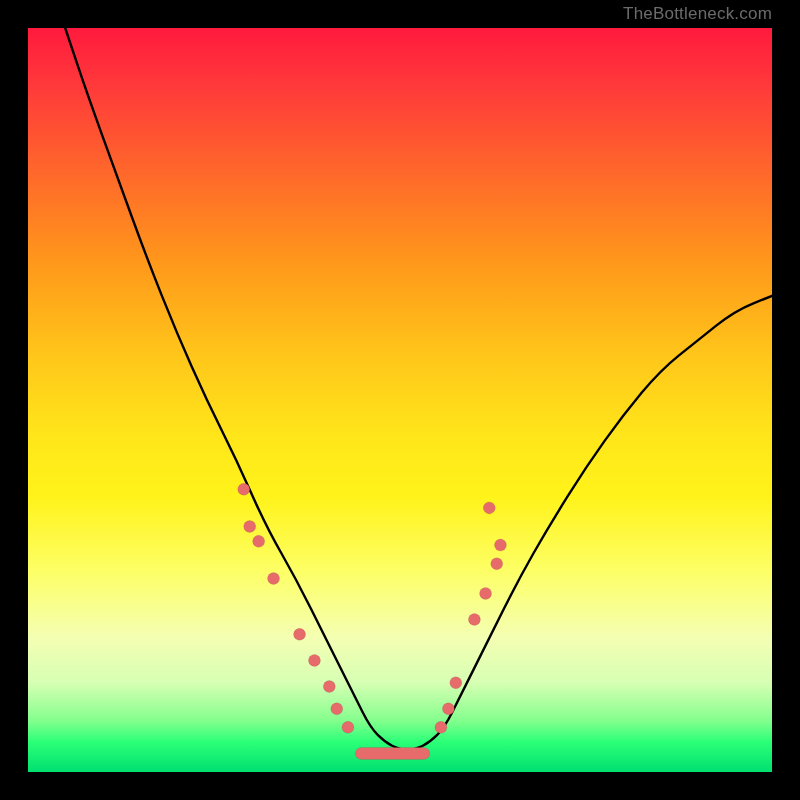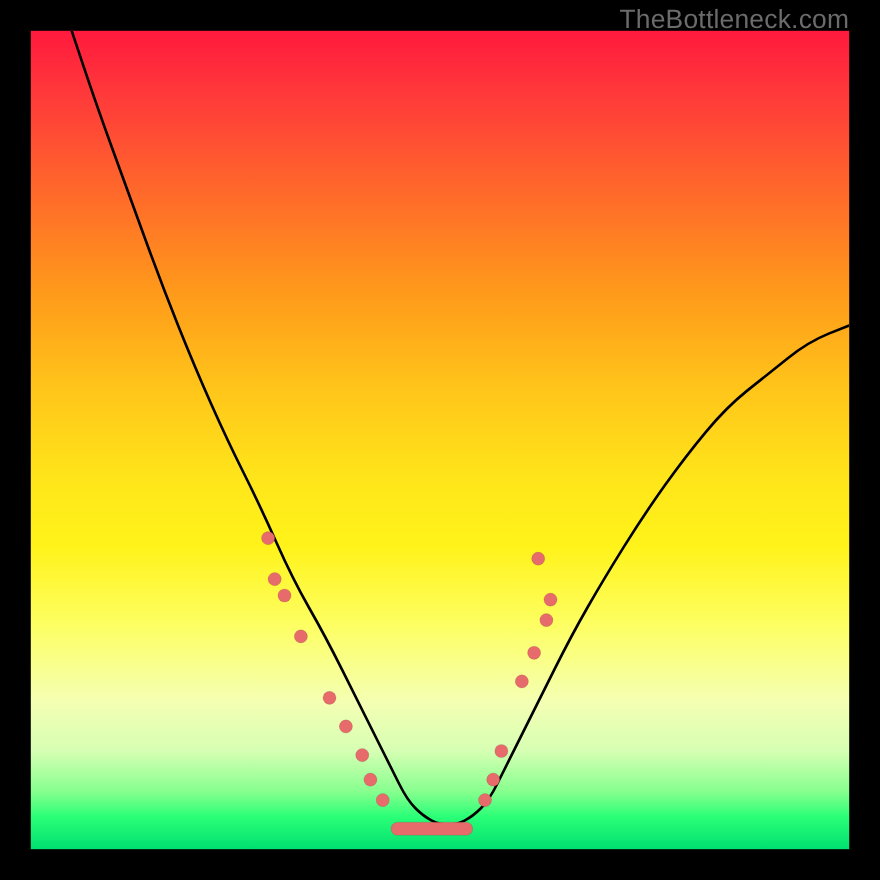--- a/index.html
+++ b/index.html
@@ -31,21 +31,21 @@
       #86ff8e 93%,
       #2bff77 96%,
       #00e070 100%);
     overflow: hidden;
   }
   .attribution {
     position: absolute;
     right: 28px;
     top: 4px;
     color: #6b6b6b;
-    font-size: 24px;
+    font-size: 17px;
     font-weight: 500;
     letter-spacing: 0.2px;
   }
   svg.curve {
     position: absolute;
     left: 0; top: 0;
     width: 744px;
     height: 744px;
     display: block;
   }

